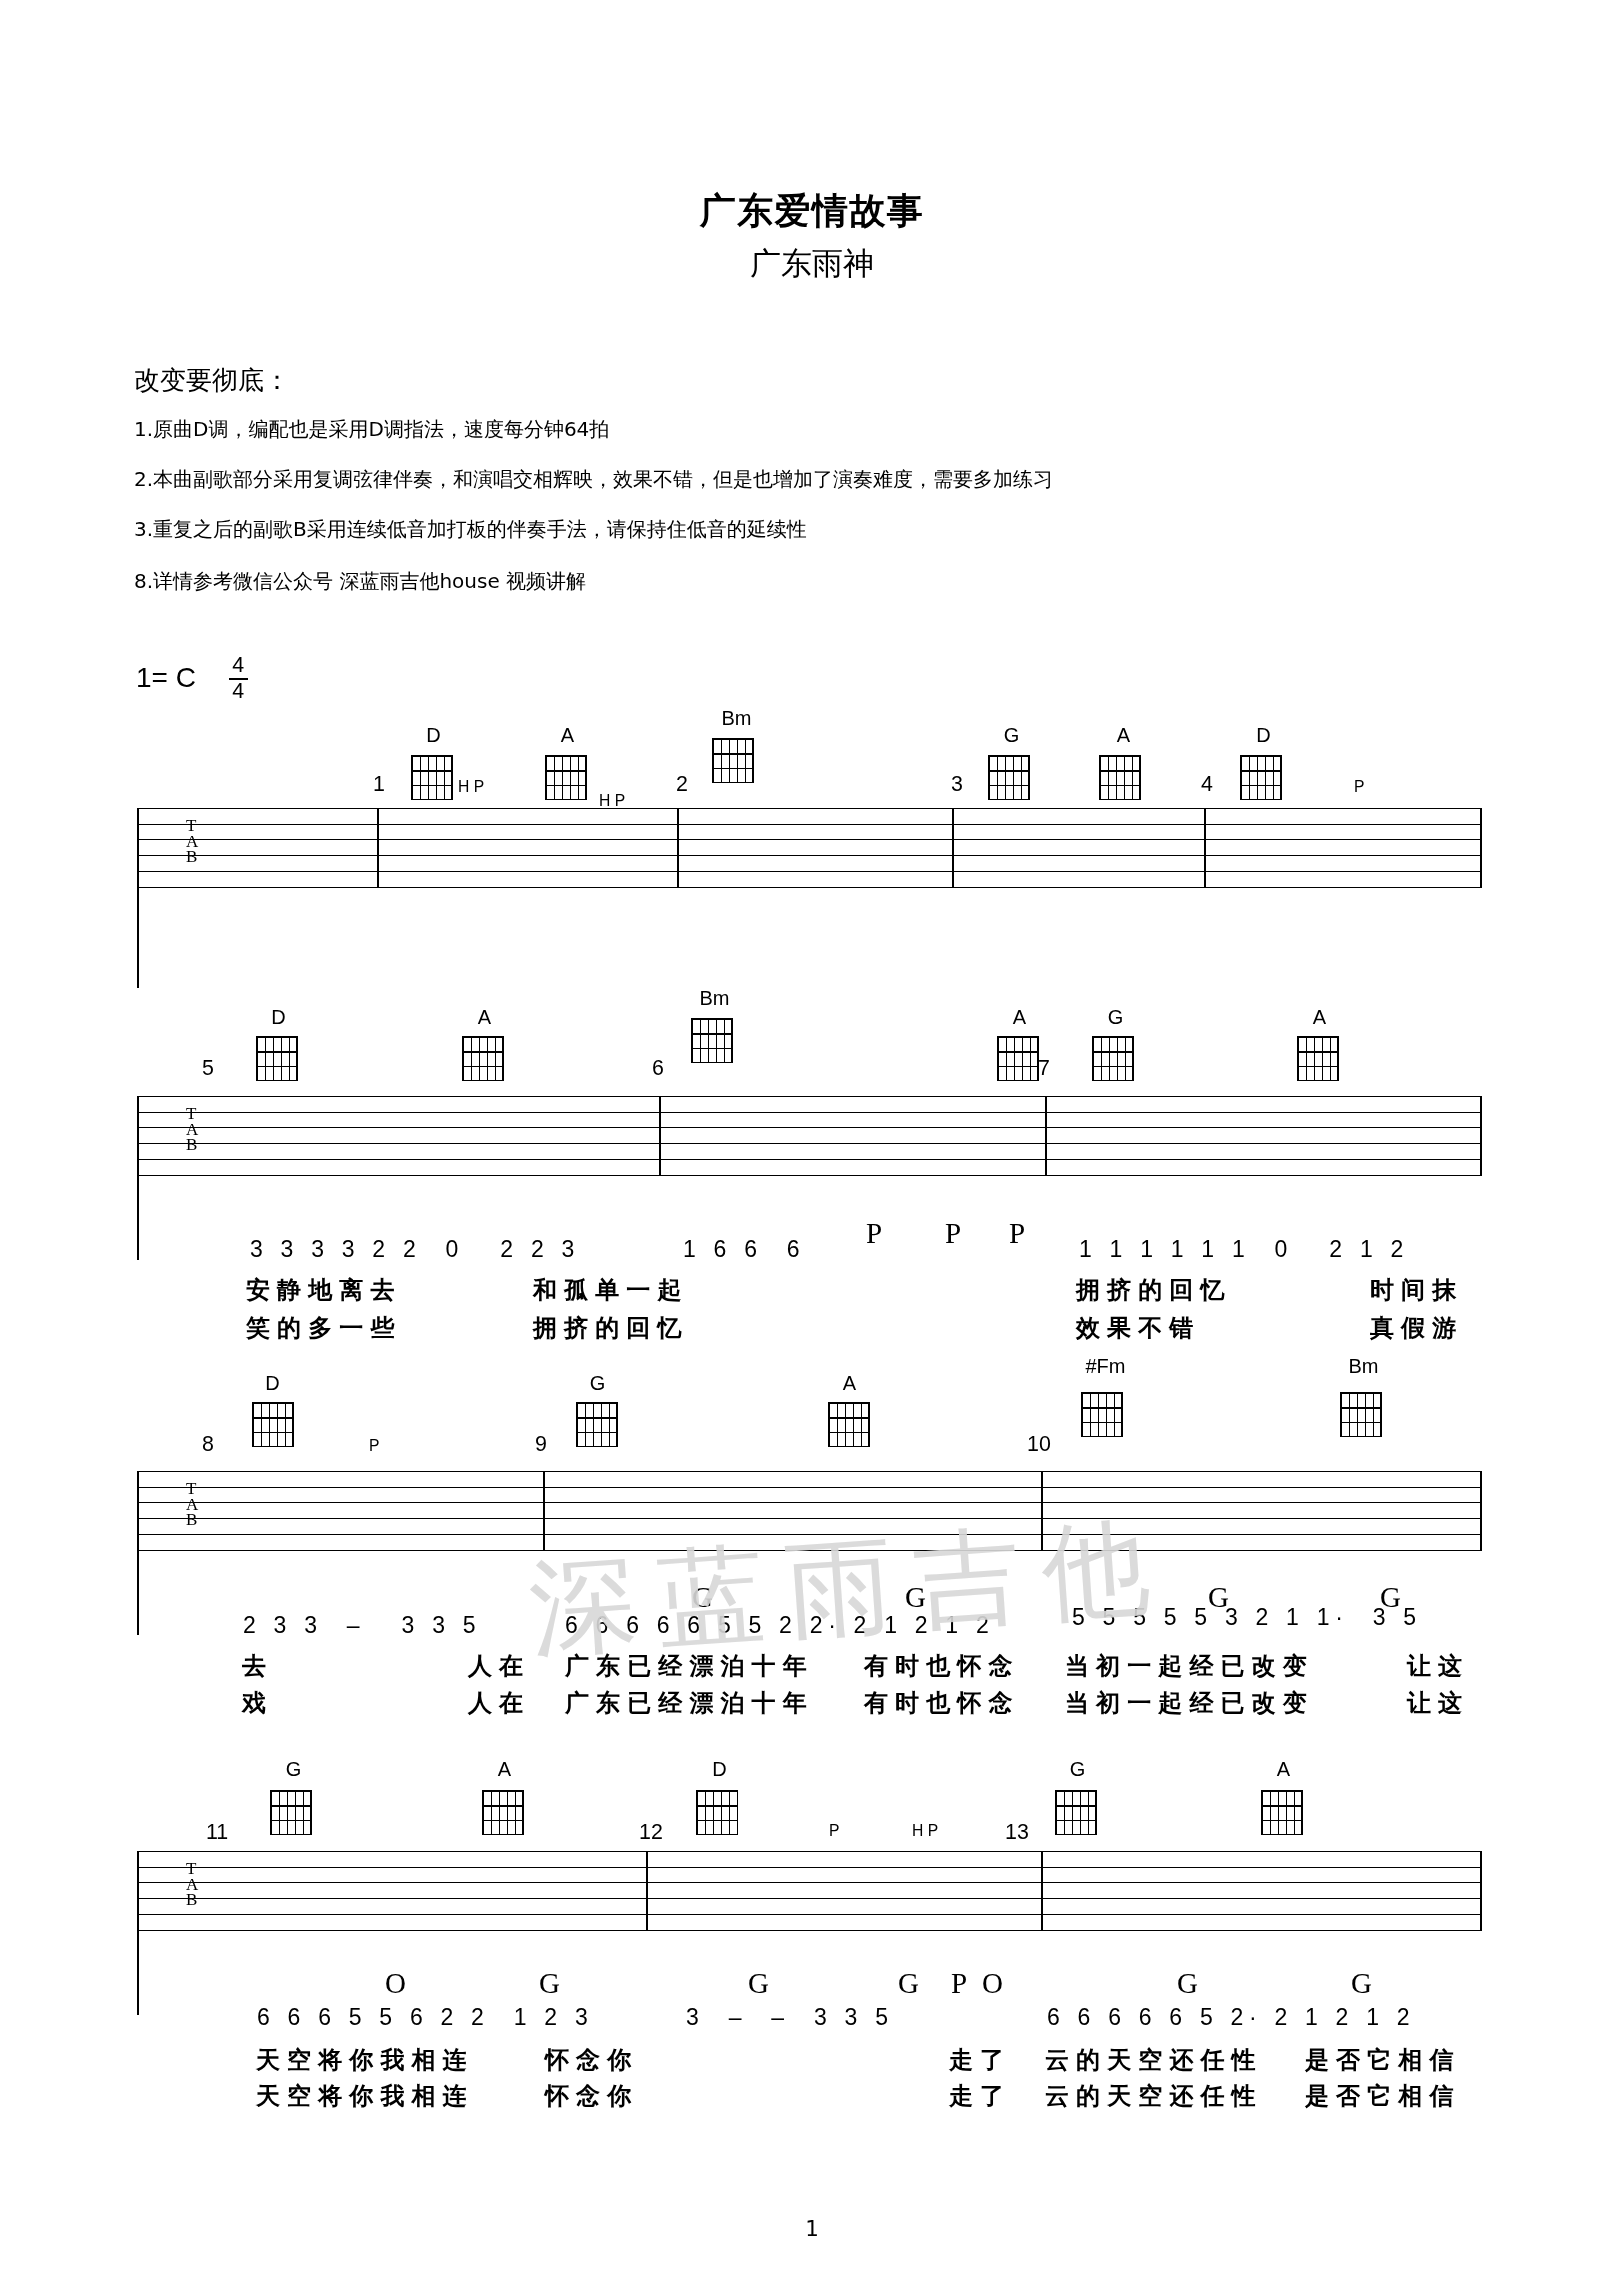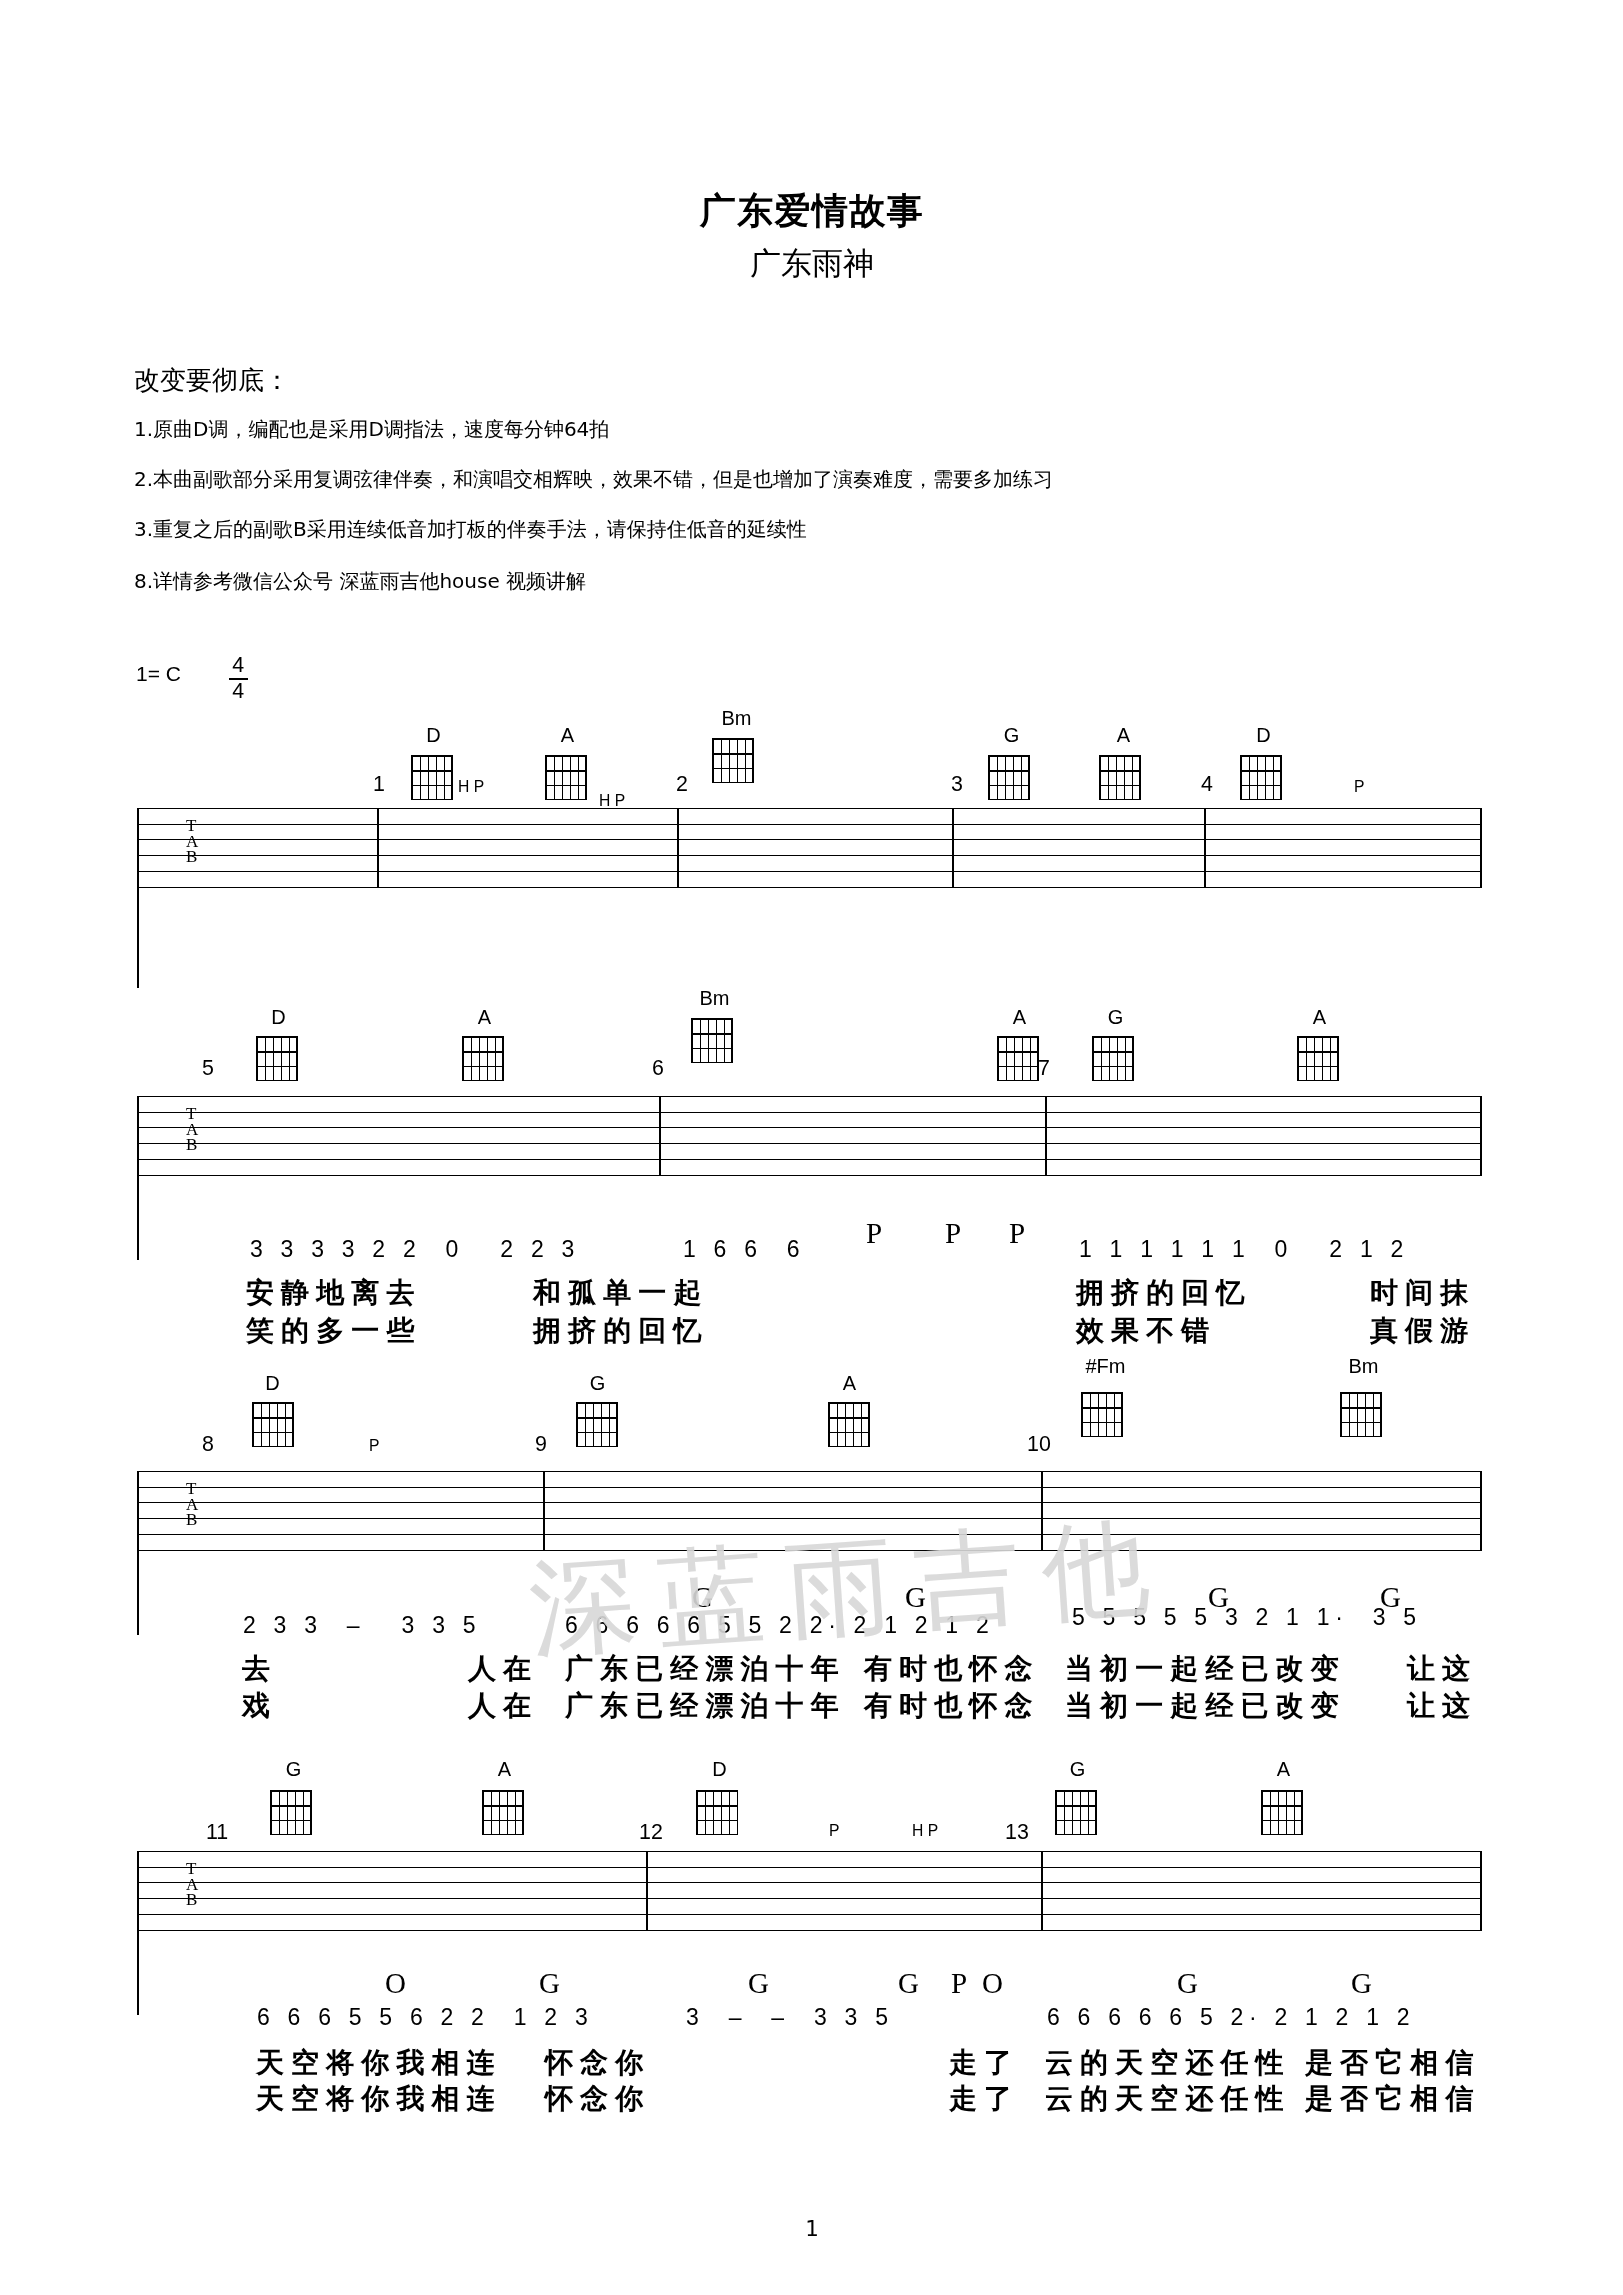--- a/index.html
+++ b/index.html
@@ -2,30 +2,30 @@
 <html style="font-size:11.4px"><head>
 <meta charset="utf-8">
 <style>
   html,body{margin:0;padding:0;background:#fff;}
   body{width:1624px;height:2295px;position:relative;overflow:hidden;font-family:"DejaVu Sans",sans-serif;color:#000;}
   .abs{position:absolute;}
   .title{left:0;width:1624px;top:187px;text-align:center;font-size:36px;font-weight:bold;letter-spacing:1.4px;}
   .artist{left:0;width:1624px;top:243px;text-align:center;font-size:31px;font-weight:normal;}
   .tips-h{left:134px;top:363px;font-size:26px;}
   .tip{left:134px;font-size:20px;}
-  .key{left:136px;top:662px;font-size:21px;font-family:"Liberation Sans",sans-serif;}
+  .key{left:136px;top:662px;font-size:28px;font-family:"Liberation Sans",sans-serif;}
   .ts{left:229px;top:655px;font-size:21.4px;line-height:21.4px;text-align:center;font-family:"Liberation Sans",sans-serif;}
   .ts .bar{border-top:2.1px solid #000;width:18.6px;margin:1.4px auto;}
   .chord{font-size:20px;font-family:"Liberation Sans",sans-serif;text-align:center;width:57px;}
   .meas{font-size:21.4px;font-family:"Liberation Sans",sans-serif;}
   .staff{left:137px;height:80px;}
   .staff .line{position:absolute;left:0;right:0;border-top:1.4px solid #000;}
   .tabclef{font-family:"Liberation Serif",serif;font-size:17px;line-height:15.7px;}
   .num{font-size:21.4px;font-family:"Liberation Sans",sans-serif;}
-  .lyr{font-size:28px;font-weight:bold;letter-spacing:7.1px;}
+  .lyr{font-size:24px;font-weight:bold;letter-spacing:7.1px;}
   .jp{font-size:23px;font-family:"Liberation Sans",sans-serif;letter-spacing:5.7px;}
   .vbar{border-left:2.1px solid #000;}
   .grid{width:40px;height:43px;border:1.4px solid #000;background:
      repeating-linear-gradient(90deg,#000 0 1.4px,transparent 1.4px 7.9px),
      repeating-linear-gradient(0deg,transparent 0 13px,#000 13px 14.3px);}
   .gm{font-family:"Liberation Serif",serif;font-size:29px;}
   .pageno{left:0;width:1624px;top:2216px;text-align:center;font-size:21.4px;}
   .wm{left:529px;top:1516px;font-size:107px;color:#d8d8d8;font-family:"DejaVu Serif",serif;letter-spacing:21.4px;transform:rotate(-4deg);opacity:.9;}
 </style>
 </head>

